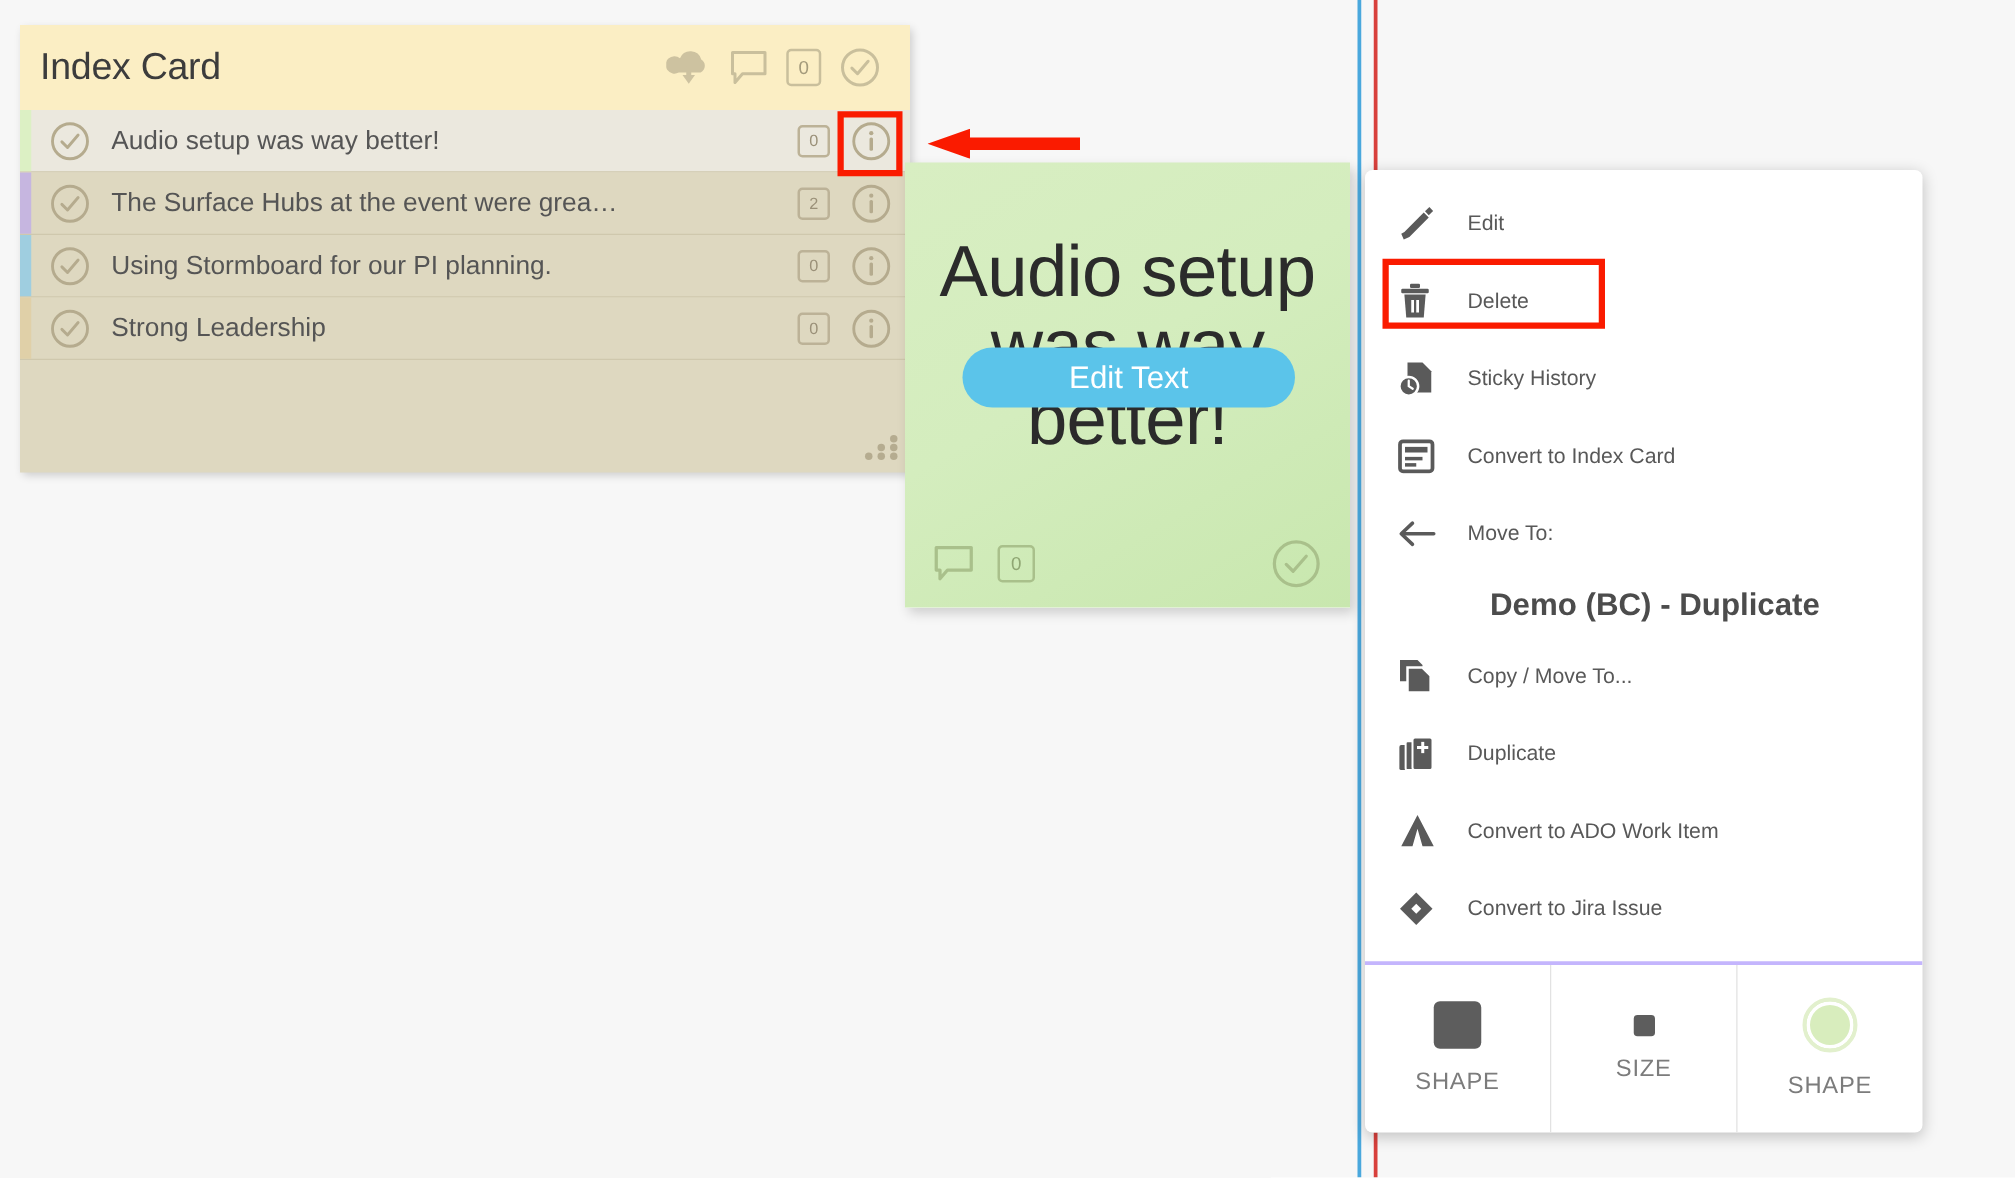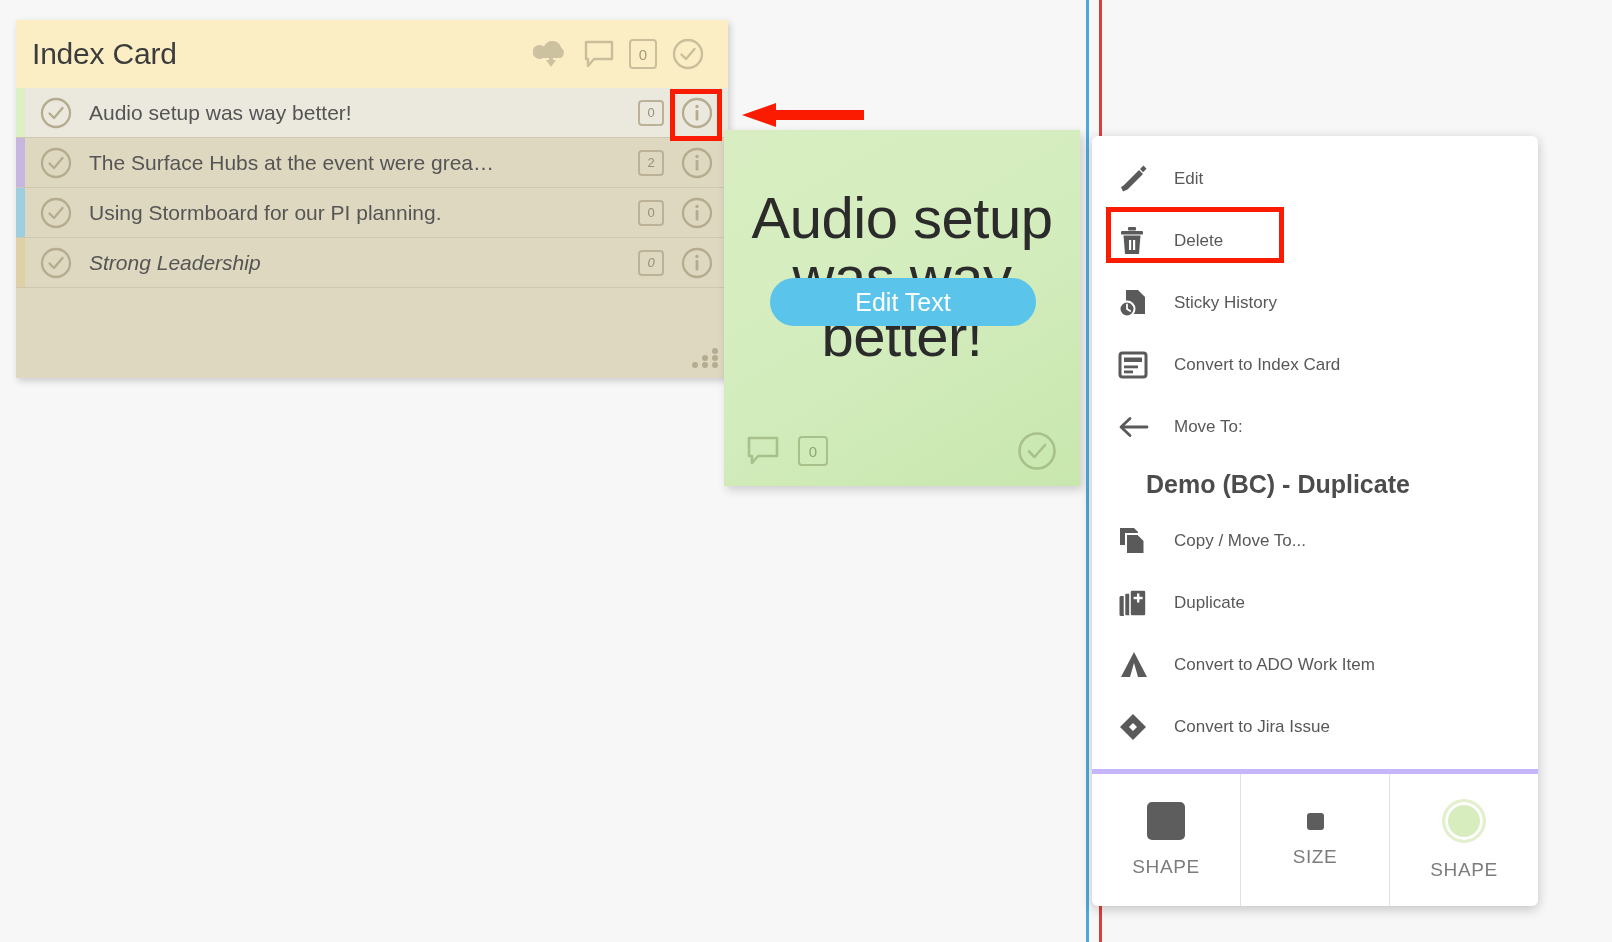--- a/index.html
+++ b/index.html
@@ -242,21 +242,21 @@
   }
   .menu-label {
     font-size: 17px;
     color: #585858;
     margin-left: 14px;
   }
   .menu-sub {
     display: flex;
     align-items: center;
     height: 52px;
-    padding-left: 54px;
+    padding-left: 100px;
     cursor: pointer;
   }
   .menu-sub .menu-label {
     font-weight: bold;
     color: #4c4c4c;
     margin-left: 0;
     font-size: 25px;
   }
   #delete-highlight {
     position: absolute;
@@ -269,21 +269,21 @@
     pointer-events: none;
   }
 
   
   #menu-toolbar {
     position: absolute;
     left: 0;
     bottom: 0;
     width: 100%;
     height: 137px;
-    border-top: 5px solid #c4b5fd;
+    border-top: 3px solid #c4b5fd;
     display: flex;
     box-sizing: border-box;
   }
   .tool-cell {
     flex: 1;
     display: flex;
     flex-direction: column;
     align-items: center;
     justify-content: center;
     gap: 16px;
@@ -429,21 +429,21 @@
       <span class="ic">
         <svg width="34" height="34" viewBox="0 0 34 34">
           <circle cx="17" cy="17" r="14" fill="none" stroke="#b5ab8e" stroke-width="2.3"></circle>
           <circle cx="17" cy="10.5" r="1.7" fill="#b5ab8e"></circle>
           <rect x="15.6" y="14" width="2.8" height="10.5" rx="1.2" fill="#b5ab8e"></rect>
         </svg>
       </span>
     </div>
   </div>
 
-  <div class="card-row" style="background:#ded8c0;font-style:italic;">
+  <div class="card-row" style="background:#ded8c0;">
     <div class="row-strip" style="background:#e0d0a8;"></div>
     <span class="row-check ic">
       <svg width="34" height="34" viewBox="0 0 34 34">
         <circle cx="17" cy="17" r="14" fill="none" stroke="#b5ab8e" stroke-width="2.3"></circle>
         <path d="M10.5 17.5 L15 22 L23.5 12" fill="none" stroke="#b5ab8e" stroke-width="2.3" stroke-linecap="round" stroke-linejoin="round"></path>
       </svg>
     </span>
     <div class="row-label">Strong Leadership</div>
     <div class="row-right">
       <span class="countbox row">0</span>

